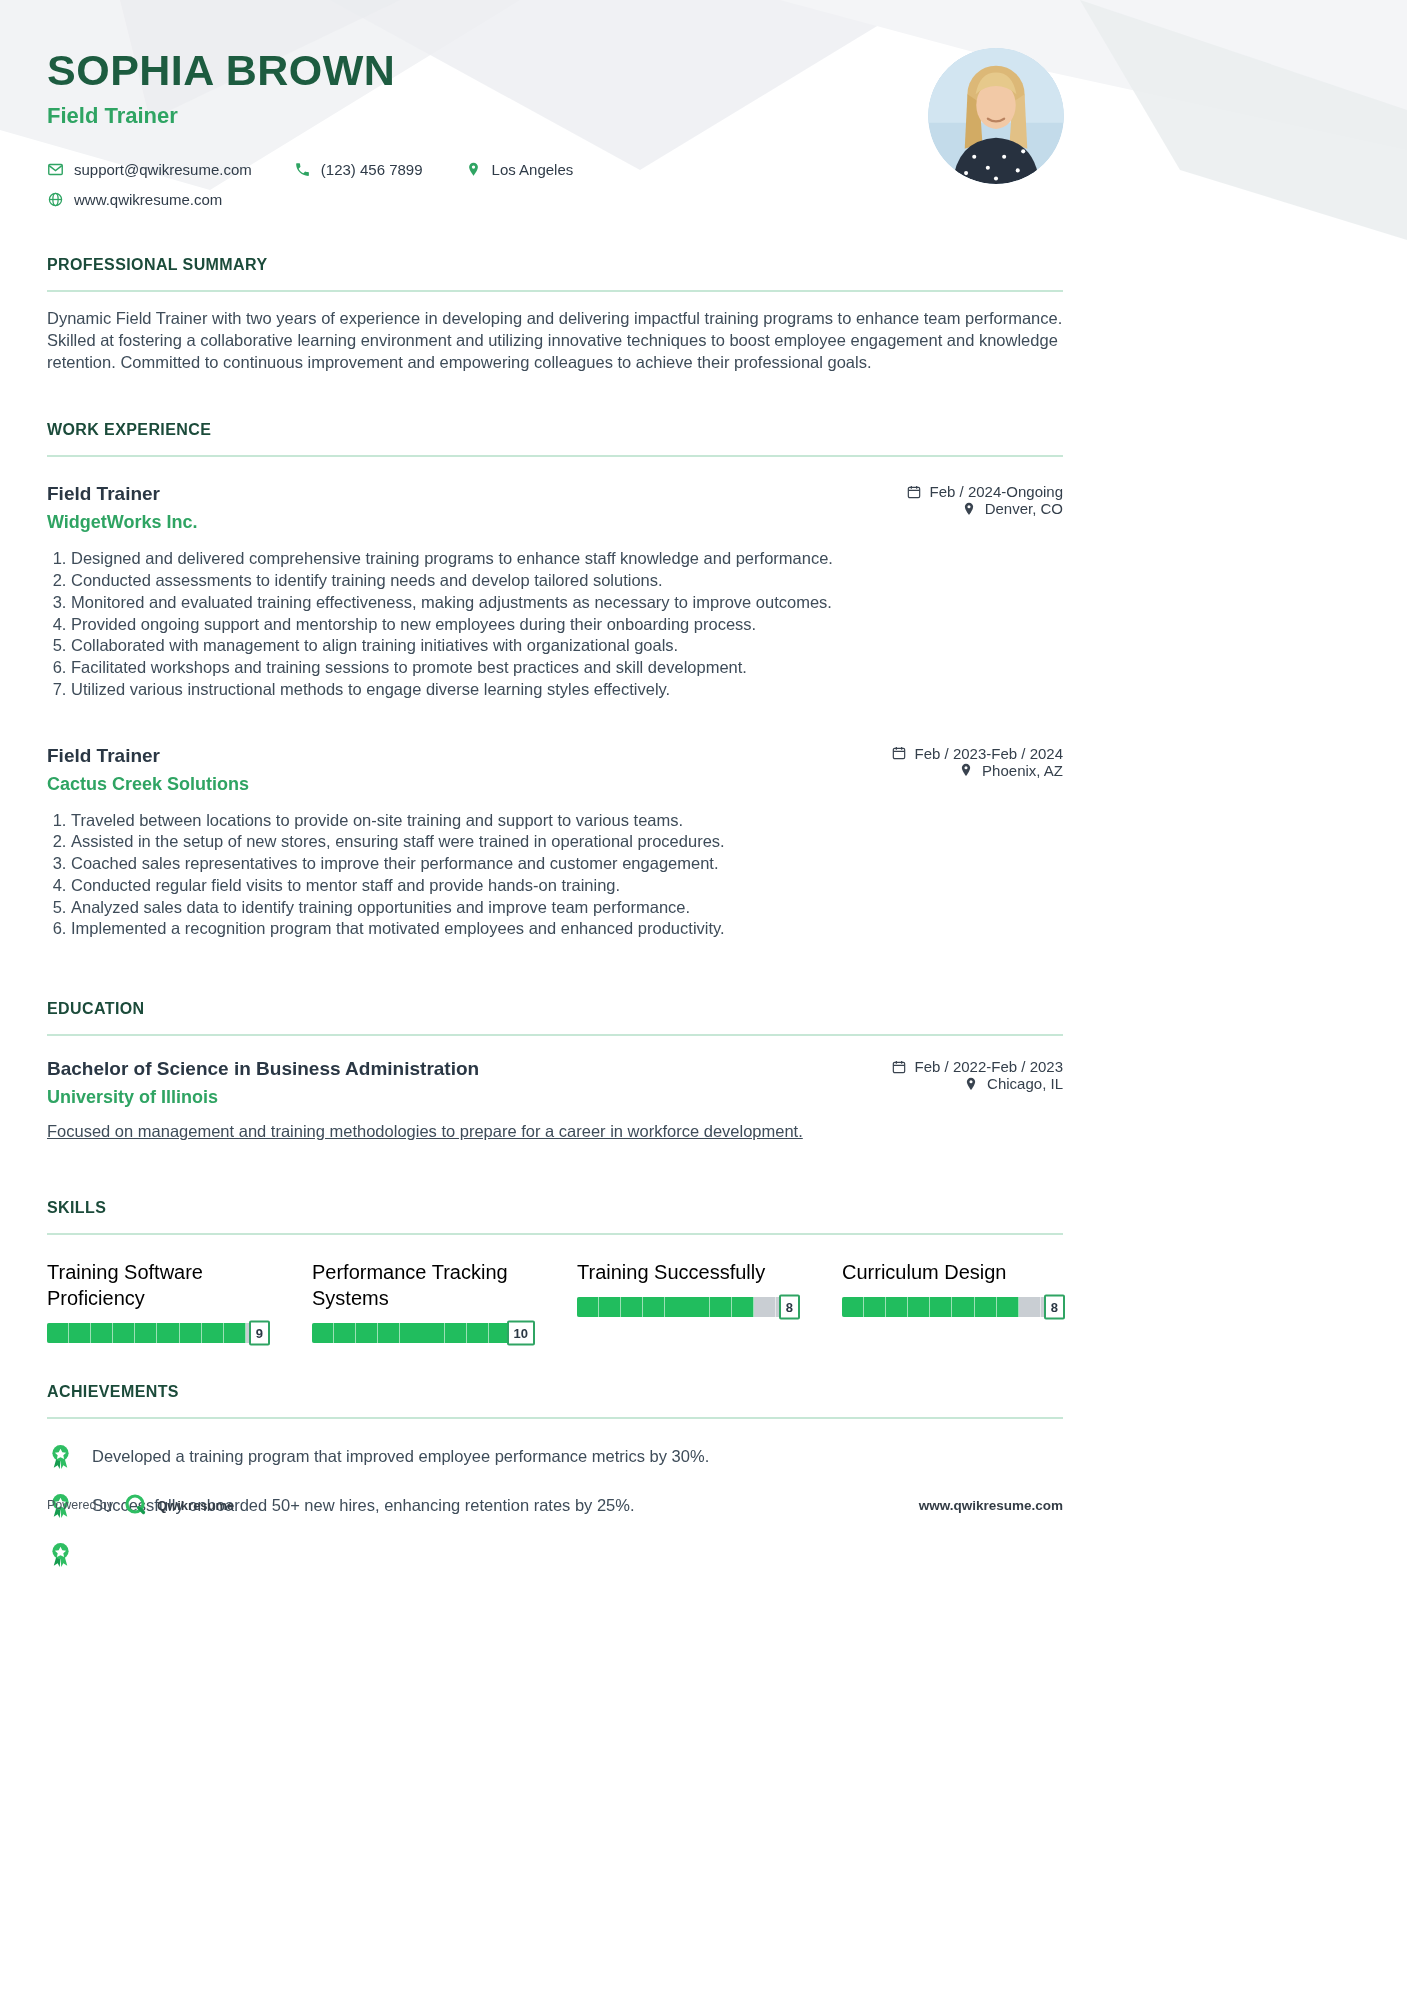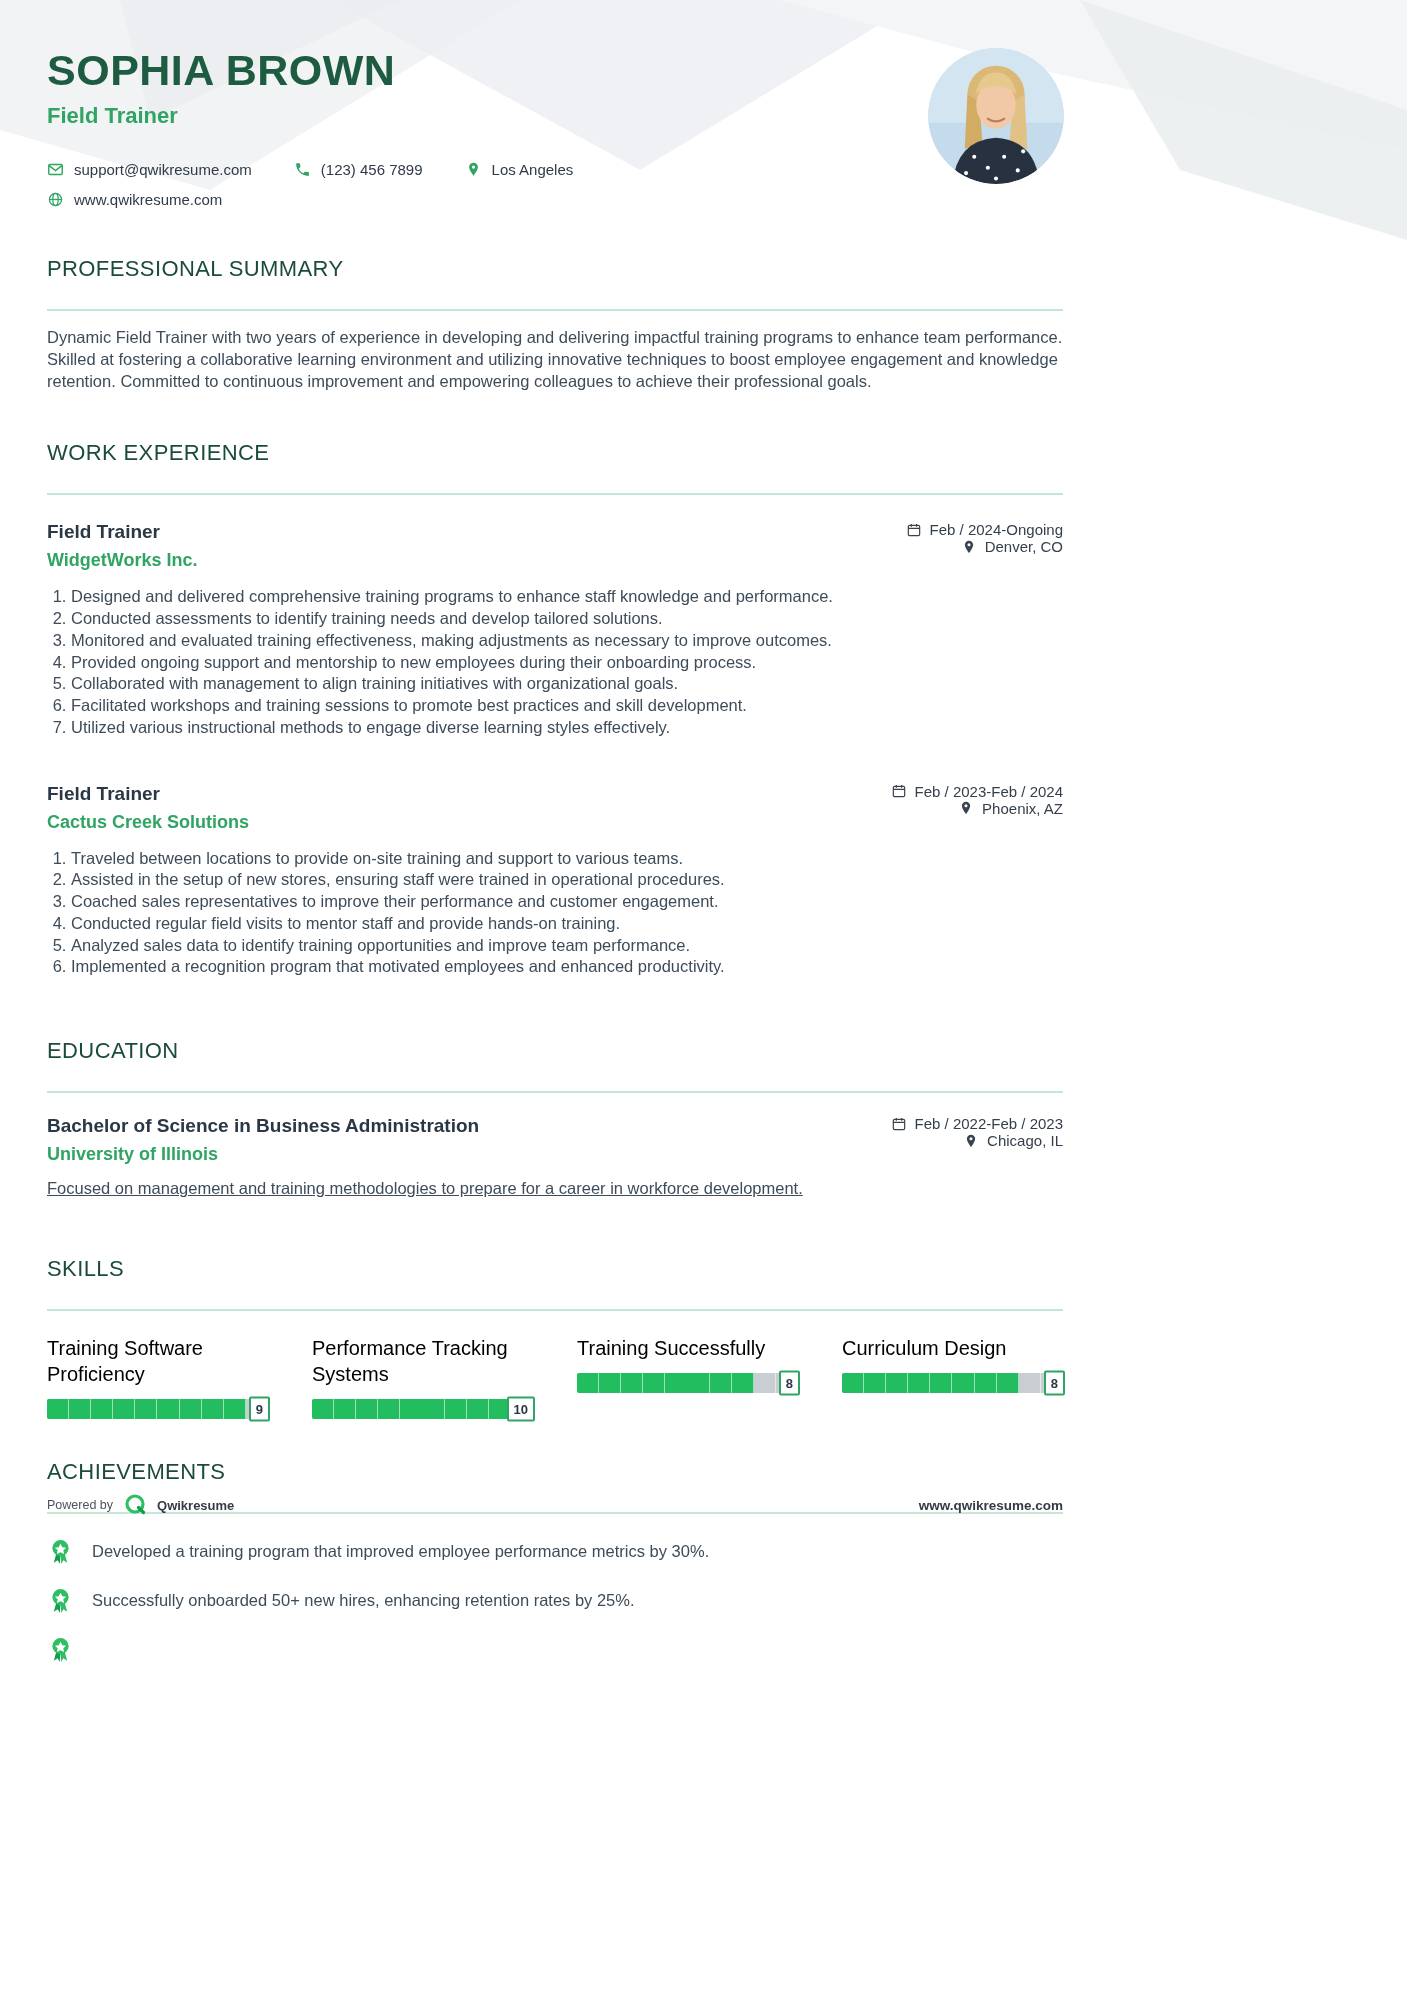--- a/index.html
+++ b/index.html
@@ -18,22 +18,22 @@
   .contact { margin-top:32px; display:flex; flex-direction:column; gap:13px; font-size:15px; color:#2f3b48; }
   .contact-row { display:flex; align-items:center; gap:42px; }
   .contact-item { display:flex; align-items:center; gap:10px; }
   .contact-item .ic { width:17px; height:17px; display:inline-flex; }
 
   .photo { position:absolute; top:48px; left:928px; width:136px; height:136px; border-radius:50%; overflow:hidden; z-index:3; }
   .photo svg { width:100%; height:100%; display:block; }
 
   .section { margin-top:48px; }
   .sec-h {
-    font-size:22px; font-weight:400; letter-spacing:.4px; color:var(--heading-c,#1b4b3a);
-    padding-bottom:27px; border-bottom:2px solid var(--divider,#c7e7d6);
+    font-size:16px; font-weight:700; letter-spacing:.4px; color:var(--heading-c,#1b4b3a);
+    padding-bottom:16px; border-bottom:2px solid var(--divider,#c7e7d6);
   }
   .summary-text { margin-top:16px; font-size:16.5px; line-height:1.32; color:var(--text,#3e4c59); }
 
   .job { margin-top:26px; }
   .job + .job { margin-top:44px; }
   .job-head { display:flex; justify-content:space-between; align-items:flex-start; }
   .job-title { font-size:19px; font-weight:700; color:var(--title-dark,#2a3744); }
   .job-company { margin-top:7px; font-size:18px; font-weight:600; color:var(--accent,#2fa463); }
   .meta { display:flex; flex-direction:column; align-items:flex-end; font-size:15px; color:#343f4b; white-space:nowrap; }
   .meta-row { display:flex; align-items:center; gap:8px; }

